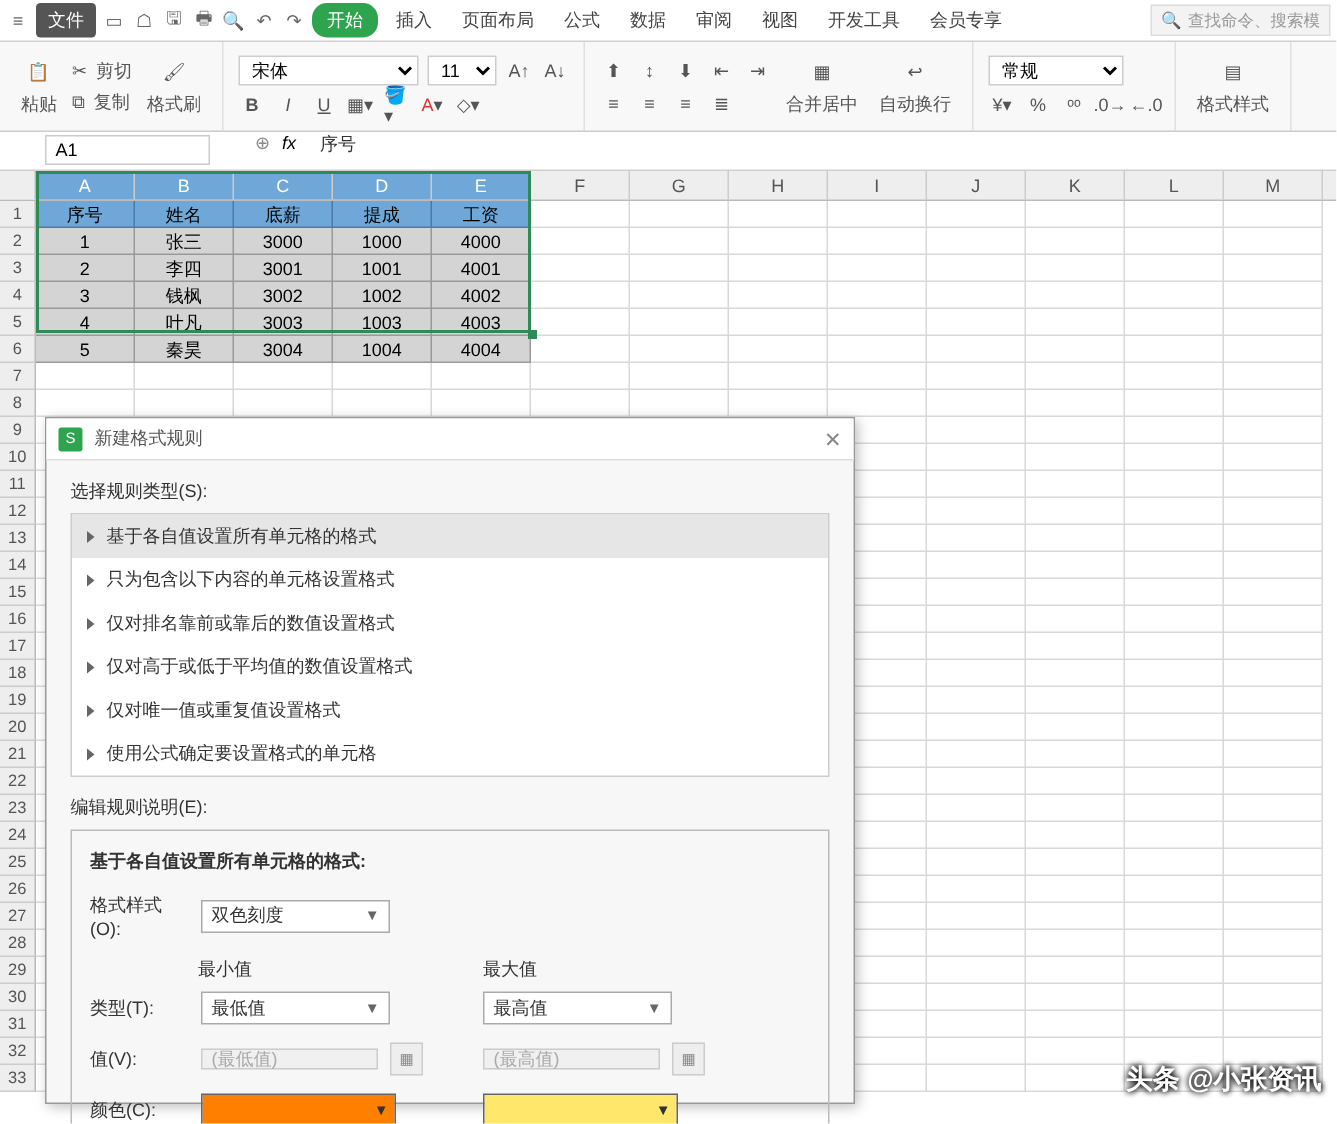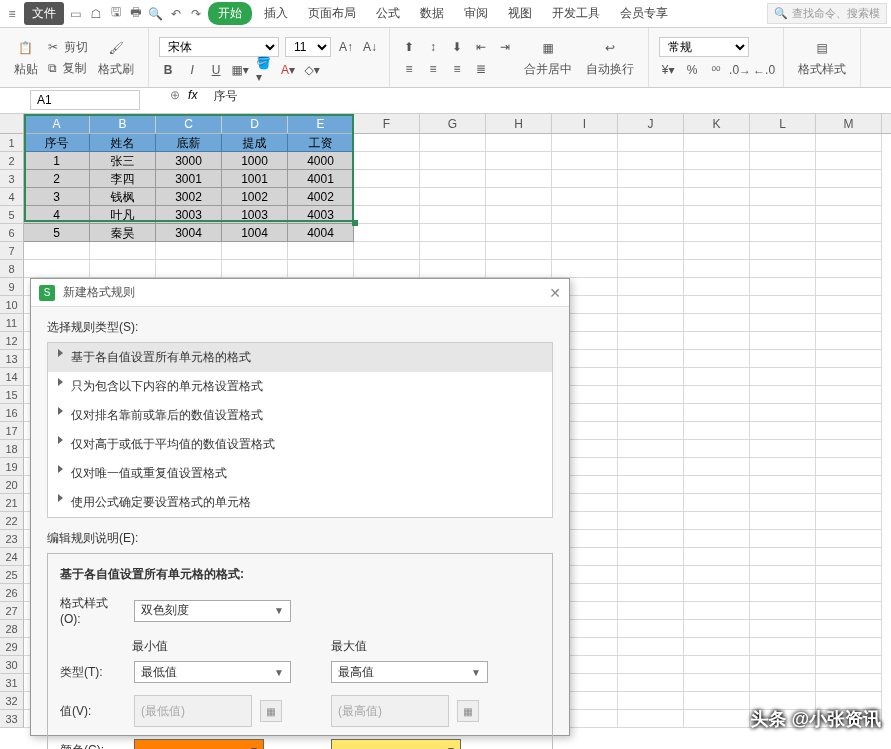--- a/index.html
+++ b/index.html
@@ -45,33 +45,33 @@
   .seloutline { position:absolute; left:24px; top:0; width:330px; height:108px; border:2px solid #2e8b57; pointer-events:none;}
   .selhandle { position:absolute; left:352px; top:106px; width:6px; height:6px; background:#2e8b57; }
 
   
   .dialog { position:absolute; left:30px; top:278px; width:540px; height:458px; background:#f7f7f7; border:1px solid #999; box-shadow:2px 2px 8px rgba(0,0,0,0.25);}
   .dlg-title { height:28px; background:#fff; border-bottom:1px solid #ddd; display:flex; align-items:center; padding:0 8px; gap:8px; color:#555;}
   .dlg-title .logo { width:16px; height:16px; background:#2ea44f; color:#fff; font-size:10px; display:flex; align-items:center; justify-content:center; border-radius:2px;}
   .dlg-close { margin-left:auto; cursor:pointer; color:#888; font-size:14px;}
   .dlg-body { padding:12px 16px; font-size:12px; color:#333;}
   .rule-list { border:1px solid #ccc; background:#fff; margin:6px 0 12px 0;}
-  .rule-item { padding:6px 10px; display:flex; gap:8px; cursor:pointer;}
+  .rule-item { padding:6px 10px; display:flex; align-items:center; gap:8px; cursor:pointer;}
   .rule-item.sel { background:#e6e6e6;}
   .tri { width:0;height:0;border-left:5px solid #666;border-top:4px solid transparent;border-bottom:4px solid transparent;}
   .fs { border:1px solid #bbb; padding:12px; margin-top:6px;}
   .fs-title{ font-weight:bold; margin-bottom:12px;}
   .frow { display:flex; align-items:center; gap:8px; margin-bottom:12px;}
   .flabel{ width:66px; text-align:left;}
-  .combo { width:157px; height:22px; border:1px solid #aaa; background:#fff; padding:0 6px; display:flex; align-items:center; justify-content:space-between;}
+  .combo { width:126px; height:22px; border:1px solid #aaa; background:#fff; padding:0 6px; display:flex; align-items:center; justify-content:space-between;}
   .combo .dd{ color:#666; font-size:10px;}
   .colbox { width:130px; height:22px; border:1px solid #666; display:flex; align-items:center;}
   .colbox.orange { background:linear-gradient(#ff7f00,#ff7f00);}
   .colbox.yellow { background:linear-gradient(#ffe76b,#ffe76b);}
-  .inputdis { width:118px; height:32px; border:1px solid #ccc; background:#f0f0f0; color:#aaa; padding:0 6px; display:flex; align-items:center;}
+  .inputdis { width:118px; height:14px; border:1px solid #ccc; background:#f0f0f0; color:#aaa; padding:0 6px; display:flex; align-items:center;}
   .pickbtn { width:22px; height:22px; border:1px solid #ccc; background:#eee; display:flex;align-items:center;justify-content:center;font-size:10px;color:#888;}
   .twocol { display:flex; gap:40px;}
   .collabel{ font-weight:normal; margin-bottom:6px;}
 
   .watermark{ position:absolute; right:10px; bottom:18px; font-size:18px; color:#fff; text-shadow:0 0 4px #000, 0 0 4px #000; font-weight:bold;}
 </style>
 </head>
 <body>
 
 <div class="menubar">

